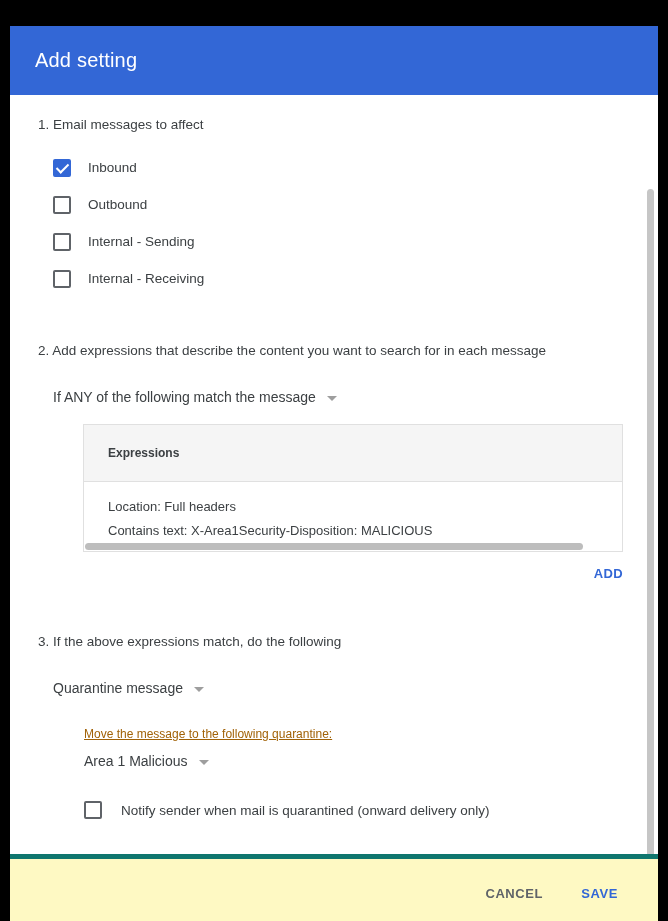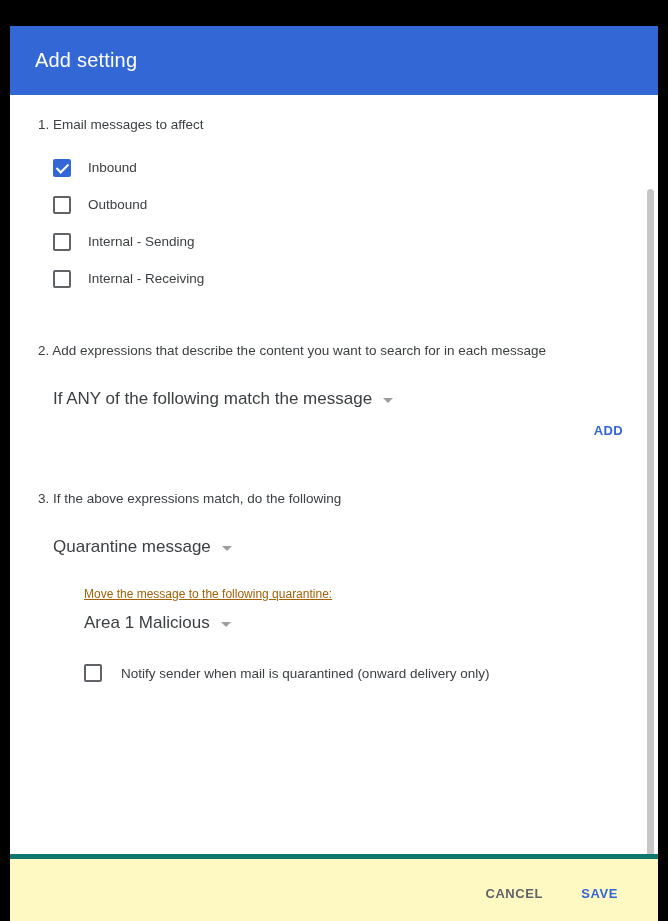--- a/index.html
+++ b/index.html
@@ -119,21 +119,21 @@
   .section2 {
     margin-top: 44px;
   }
   .dropdown {
     display: inline-flex;
     align-items: center;
     margin-top: 22px;
     margin-left: 15px;
   }
   .dropdown-value {
-    font-size: 17px;
+    font-size: 14px;
     color: #3c4043;
   }
   .caret {
     width: 0;
     height: 0;
     border-left: 5px solid transparent;
     border-right: 5px solid transparent;
     border-top: 5px solid #9e9e9e;
     margin-left: 11px;
     margin-top: 3px;
@@ -283,20 +283,32 @@
       </div>
 
       <div class="section2">
         <div class="section-label">2. Add expressions that describe the content you want to search for in each message</div>
 
         <div class="dropdown">
           <span class="dropdown-value">If ANY of the following match the message</span>
           <span class="caret"></span>
         </div>
 
+        <div class="expressions-card">
+          <div class="expressions-header">
+            <span class="expressions-header-text">Expressions</span>
+          </div>
+          <div class="expressions-body">
+            <div class="expr-line">Location: Full headers</div>
+            <div class="expr-line">Contains text: X-Area1Security-Disposition: MALICIOUS</div>
+            <div class="hscroll-track">
+              <div class="hscroll-thumb"></div>
+            </div>
+          </div>
+        </div>
 
         <div class="add-link-row">
           <span class="add-link">ADD</span>
         </div>
       </div>
 
       <div class="section3">
         <div class="section-label">3. If the above expressions match, do the following</div>
 
         <div class="dropdown">

